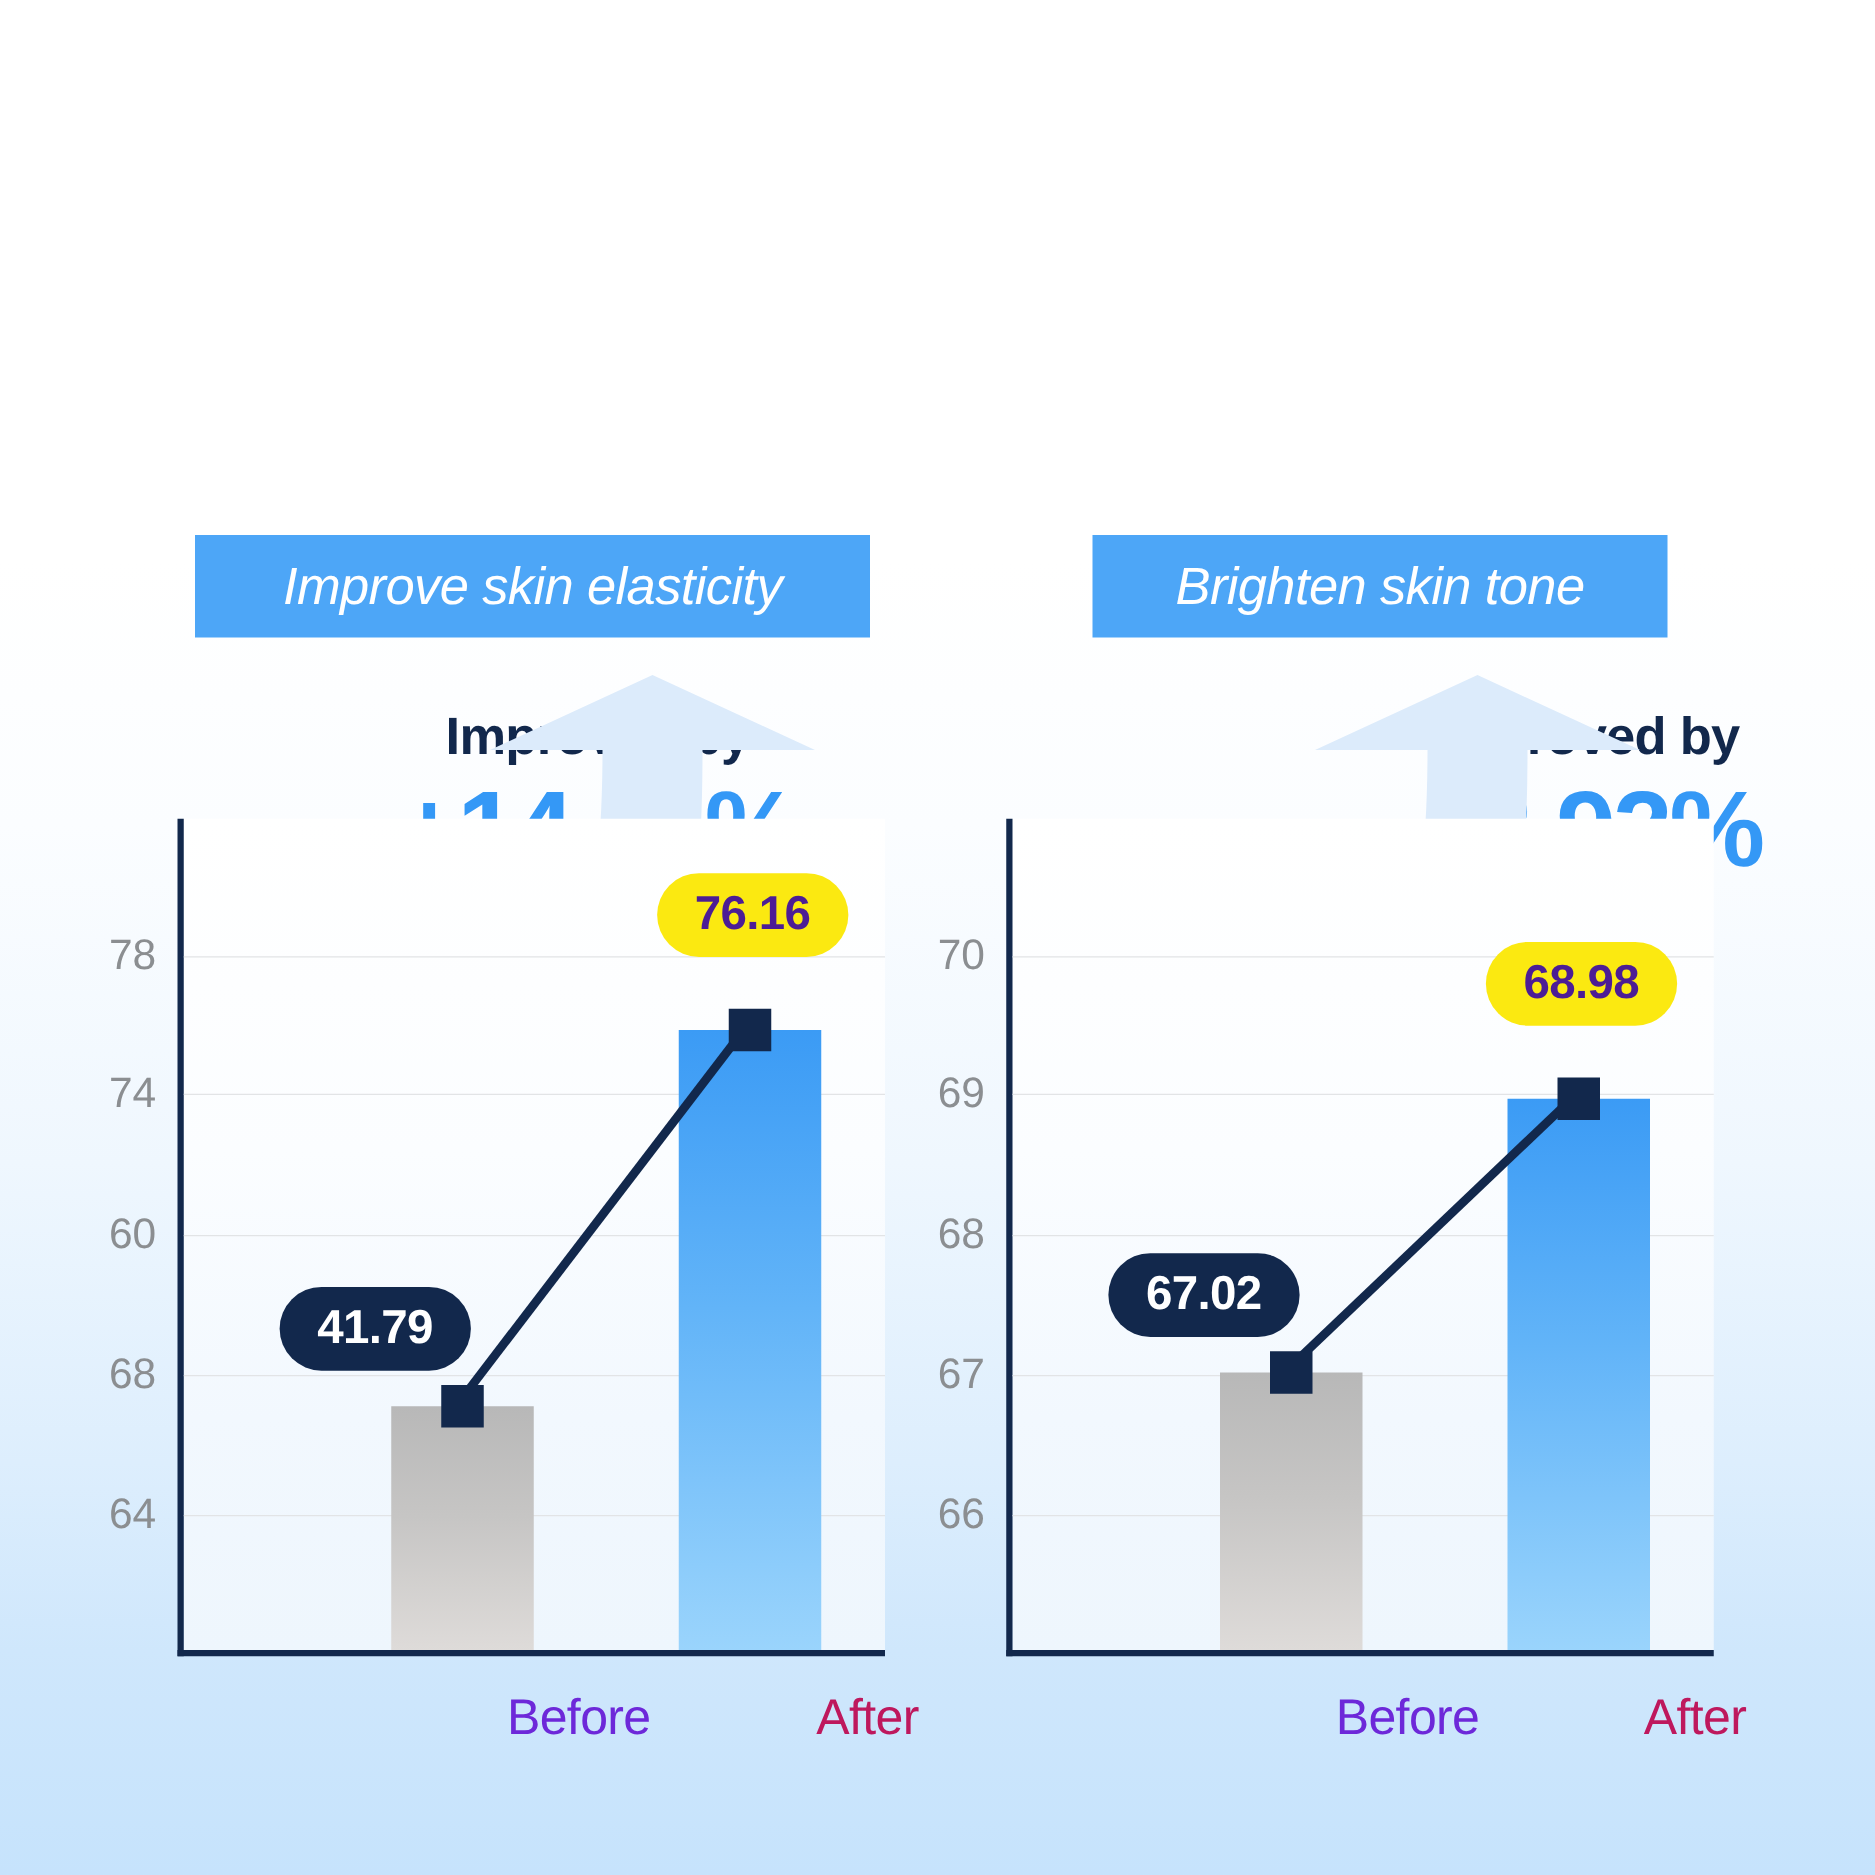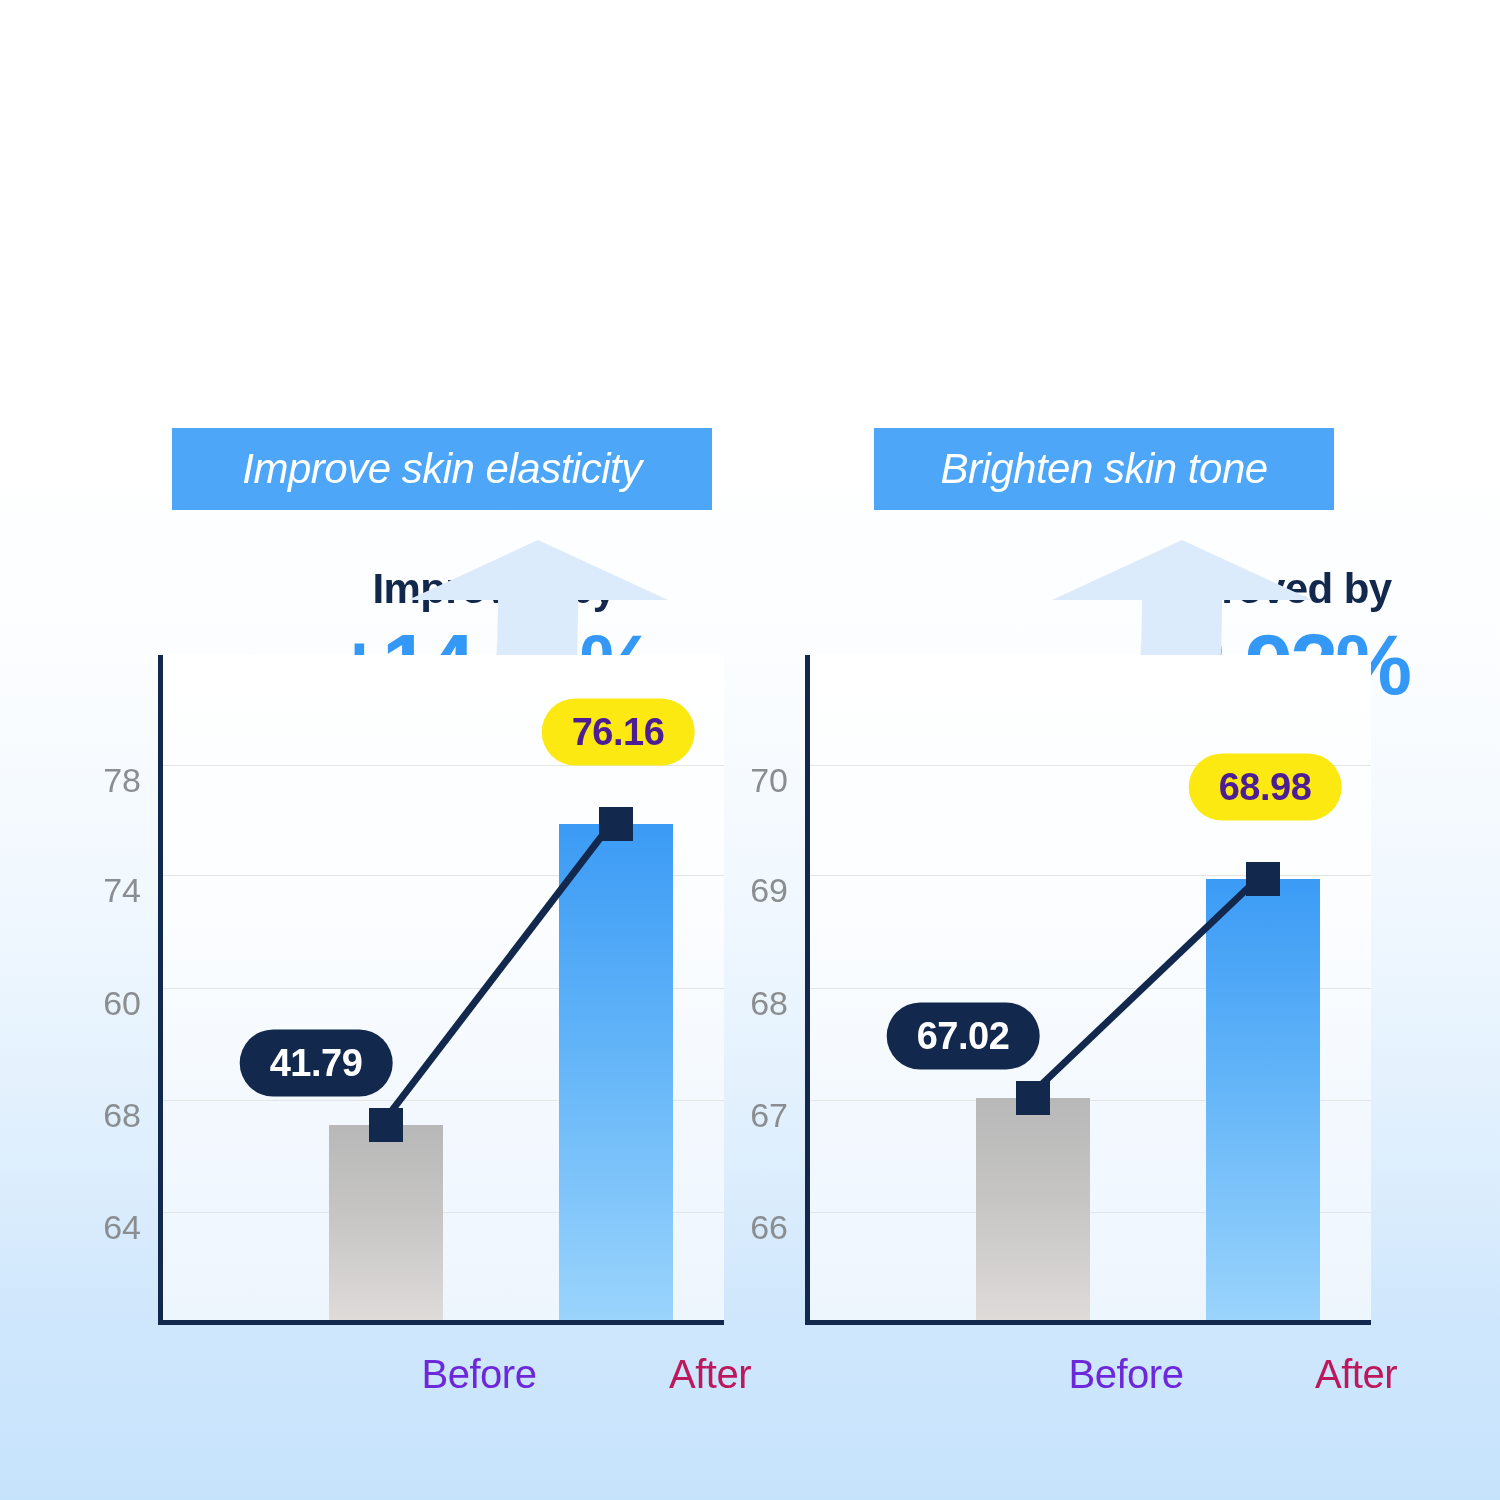--- a/index.html
+++ b/index.html
@@ -16,21 +16,21 @@
     position:absolute; left:0; top:112px; width:1500px;
     text-align:center; color:#111316;
     font-size:76px; line-height:1.26; letter-spacing:-1.2px;
     font-weight:400;
   }
   .headline b{font-weight:800;}
   .headline .l2{display:block;}
 
   
   .panel{position:absolute; top:0; height:1500px;}
-  #panel-left{left:16px;   width:750px;}
+  #panel-left{left:0;   width:750px;}
   #panel-right{left:750px; width:750px;}
 
   .banner{
     position:absolute; top:428px; height:82px;
     background:#4DA6F7; color:#ffffff;
     display:flex; align-items:center; justify-content:center;
     font-style:italic; font-size:42px; font-weight:400; letter-spacing:-0.5px;
     padding:0 26px; box-sizing:border-box; white-space:nowrap;
   }
   #panel-left  .banner{left:156px; width:540px;}
@@ -58,21 +58,21 @@
     box-sizing:border-box;
   }
   #panel-left  .plot{left:142px; width:566px;}
   #panel-right .plot{left:55px;  width:566px;text-align:right;}
 
   .gridline{position:absolute; left:0; right:0; height:1px; background:#e2e4e6;}
 
   .ytick{
     position:absolute; right:100%; margin-right:22px;
     transform:translateY(-50%);
-    color:#8b8e91; font-size:34px; font-weight:400; white-space:nowrap;margin-top:15px;
+    color:#8b8e91; font-size:34px; font-weight:400; white-space:nowrap;
   }
 
   
   .arrow-wrap{position:absolute; pointer-events:none;}
   #panel-left  .arrow-wrap{left:160px; top:540px; width:560px; height:520px;}
   #panel-right .arrow-wrap{left:70px;  top:540px; width:560px; height:520px;}
 
   .bar{position:absolute; bottom:0;}
   .bar.gray{background:linear-gradient(180deg,#b8b8b8 0%,#c6c5c4 45%,#dedbd9 100%);}
   .bar.blue{background:linear-gradient(180deg,#3b9bf5 0%,#62b4f8 45%,#9ad4fc 100%);}

